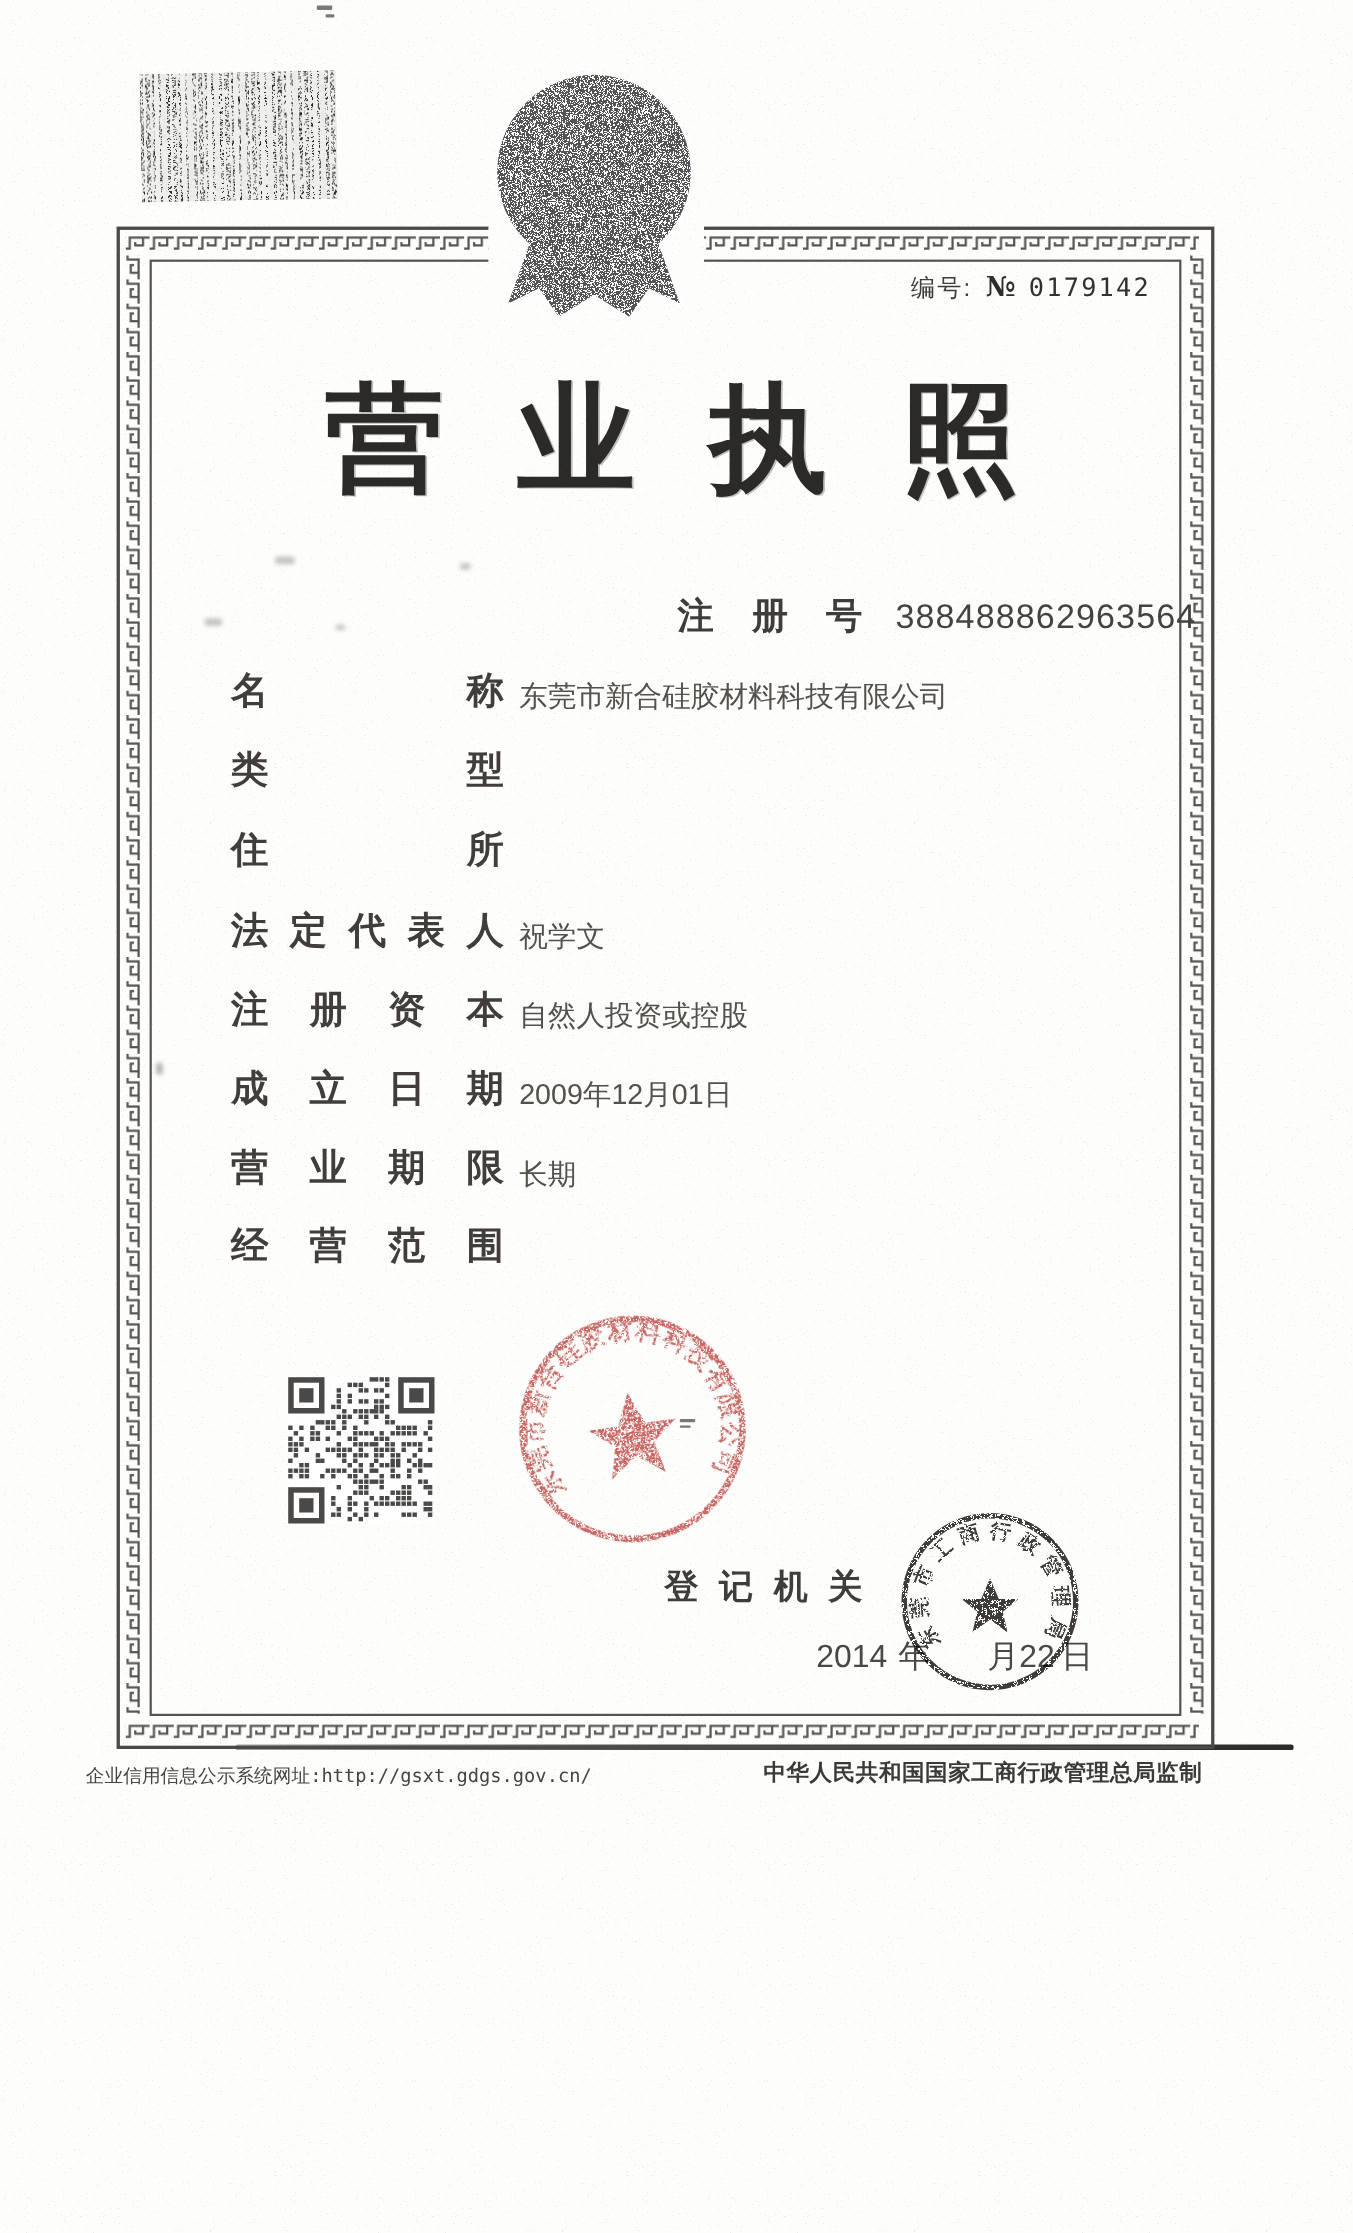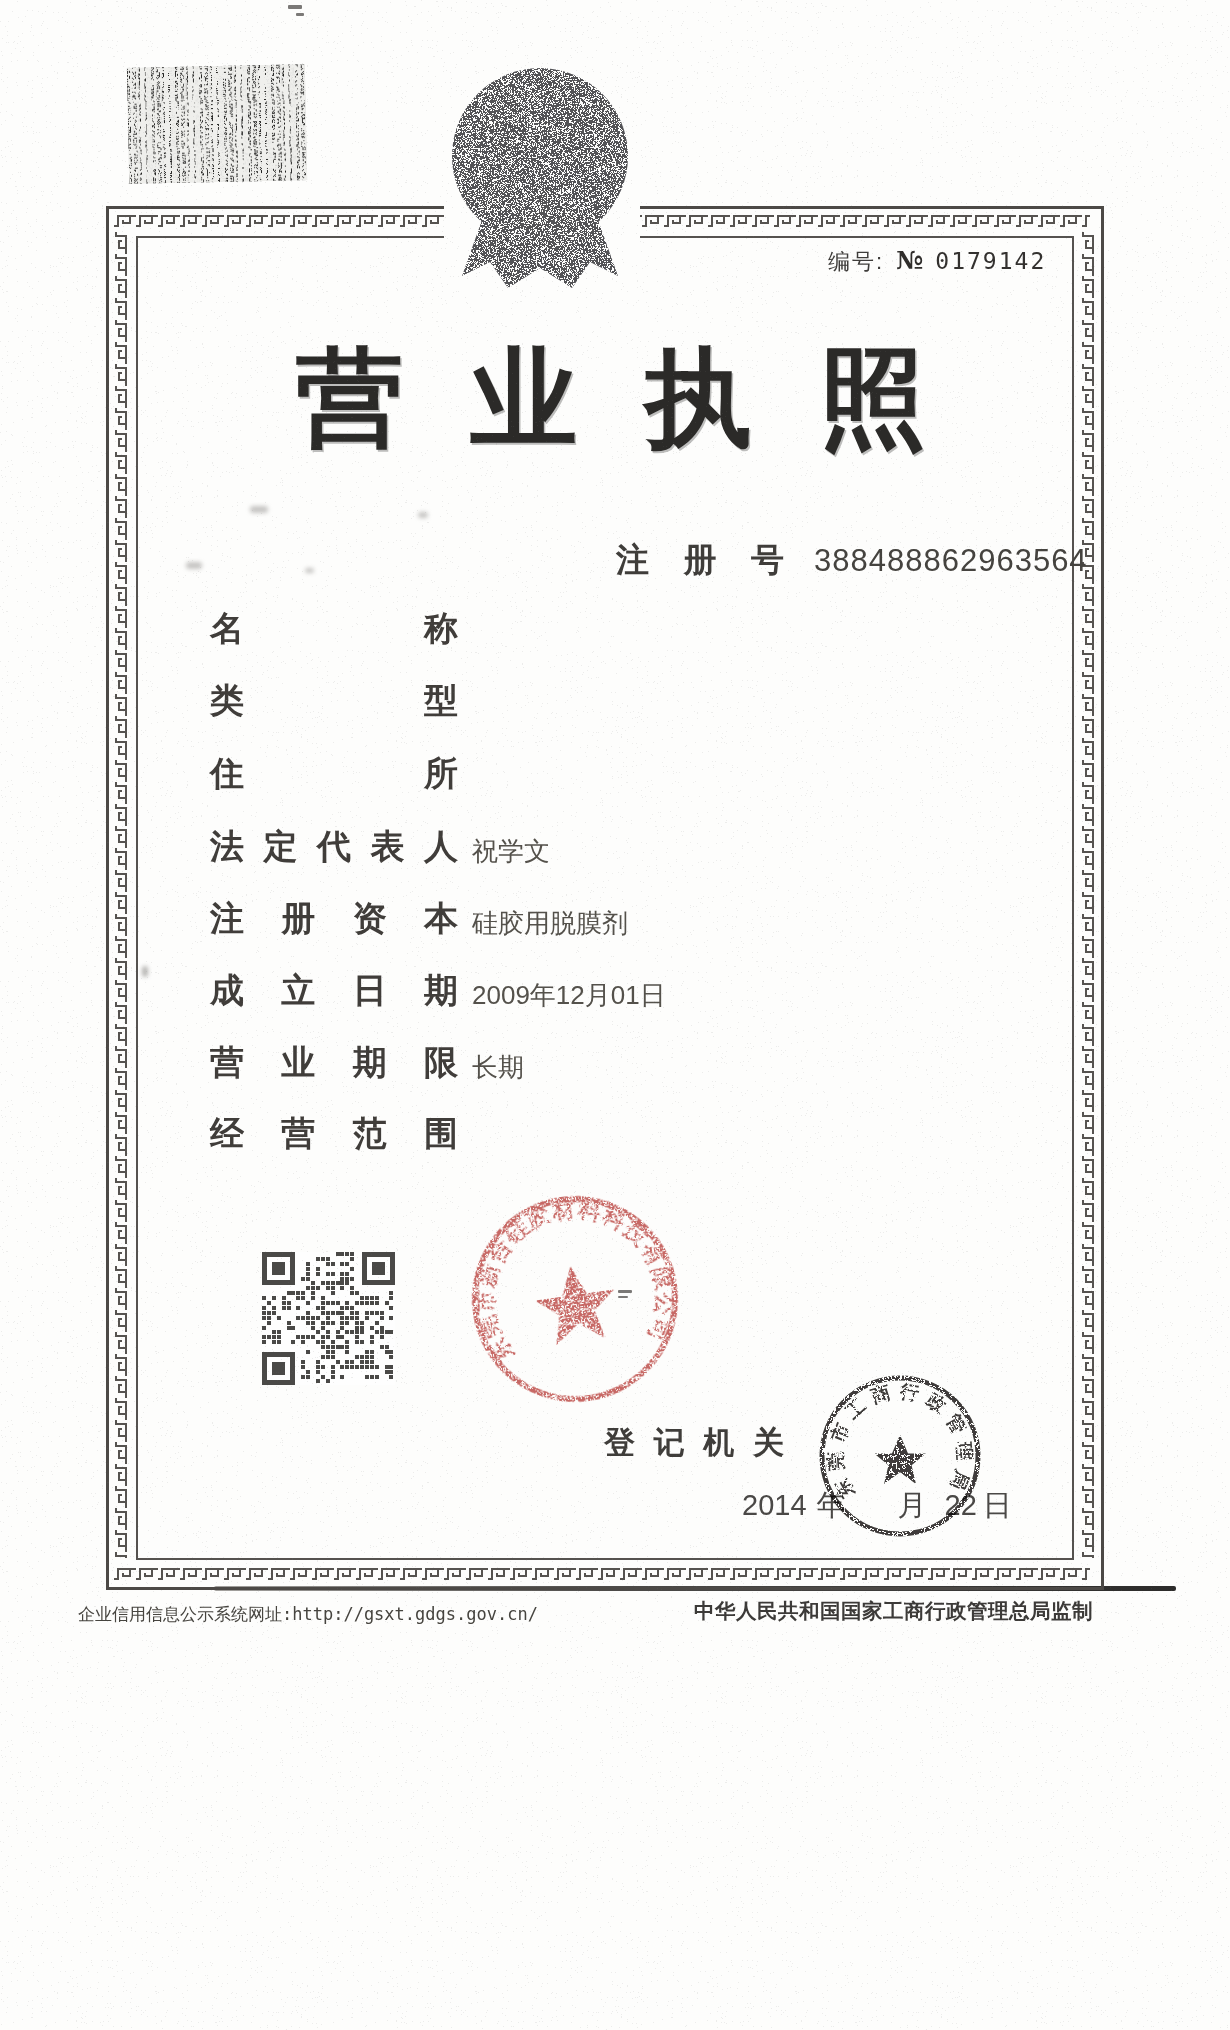--- a/index.html
+++ b/index.html
@@ -63,21 +63,21 @@
   .seal-red{position:absolute;left:462px;top:1186px;width:226px;height:226px;z-index:6;
             mix-blend-mode:multiply;opacity:.85;transform:rotate(-8deg);filter:blur(.3px);}
   .seal-black{position:absolute;left:806px;top:1362px;width:188px;height:188px;z-index:7;
             mix-blend-mode:multiply;opacity:.92;filter:blur(.2px);}
 
   
   .issuer-label{position:absolute;left:604px;top:1422px;width:180px;display:flex;justify-content:space-between;
                 font-size:31px;font-weight:600;color:#3f3d3a;z-index:5;}
   .date-row{position:absolute;left:742px;top:1486px;display:flex;align-items:baseline;
             font-size:29px;color:#4a4846;z-index:5;}
-  .date-row .g1{margin-left:10px}.date-row .g2{margin-left:52px}.date-row .g3{margin-left:18px}.date-row .g4{margin-left:6px}
+  .date-row .g1{margin-left:10px}.date-row .g2{margin-left:52px}.date-row .g3{}.date-row .g4{margin-left:6px}
 
   
   .footer-left{position:absolute;left:78px;top:1603px;font-family:"DejaVu Sans Mono",monospace;
                font-size:17px;color:#46443f;z-index:5;}
   .footer-right{position:absolute;left:694px;top:1597px;font-size:20.5px;font-weight:600;
                 letter-spacing:.5px;color:#3c3a38;z-index:5;}
 </style>
 </head>
 <body>
 
@@ -170,20 +170,21 @@
         <span>号</span>
       </span>
     <span class="reg-num">388488862963564</span>
   </div>
 
   <div class="row" style="top:610px">
     <div class="flabel">
         <span>名</span>
         <span>称</span>
       </div>
+    <div class="fvalue">东莞市新合硅胶材料科技有限公司</div>
   </div>
   <div class="row" style="top:682px">
     <div class="flabel">
         <span>类</span>
         <span>型</span>
       </div>
   </div>
   <div class="row" style="top:755px">
     <div class="flabel">
         <span>住</span>
@@ -200,21 +201,21 @@
       </div>
     <div class="fvalue">祝学文</div>
   </div>
   <div class="row" style="top:900px">
     <div class="flabel">
         <span>注</span>
         <span>册</span>
         <span>资</span>
         <span>本</span>
       </div>
-    <div class="fvalue">硅胶用脱膜剂</div>
+    <div class="fvalue">自然人投资或控股</div>
   </div>
   <div class="row" style="top:972px">
     <div class="flabel">
         <span>成</span>
         <span>立</span>
         <span>日</span>
         <span>期</span>
       </div>
     <div class="fvalue">2009年12月01日</div>
   </div>

